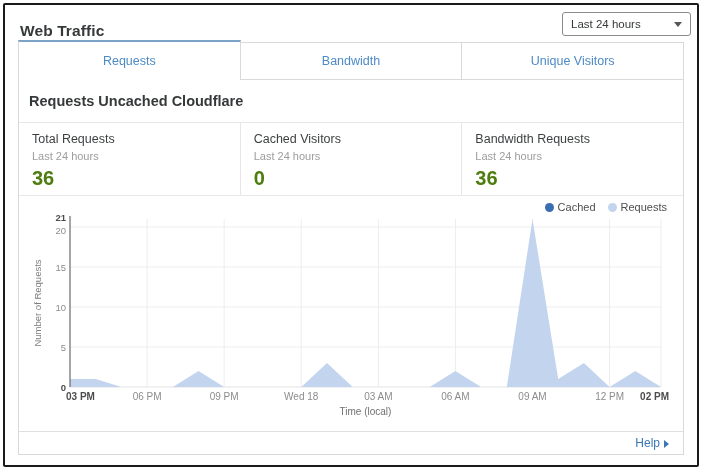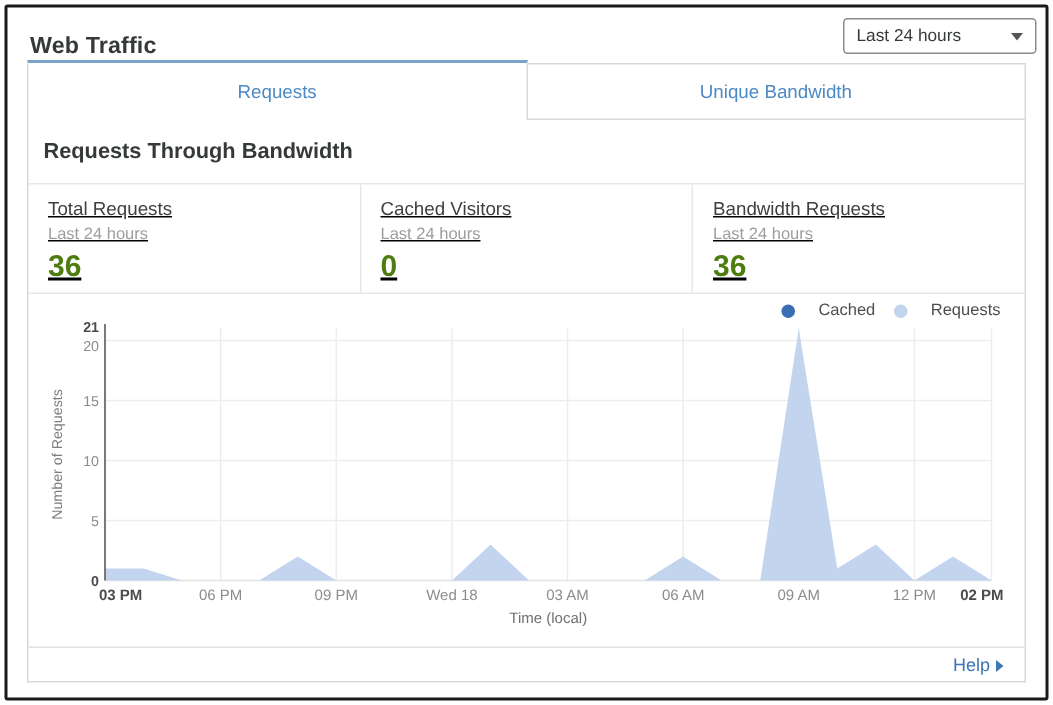--- a/index.html
+++ b/index.html
@@ -27,29 +27,29 @@
   .tab.inactive + .tab.inactive { border-left:1px solid #d9d9d9; }
   .tab:last-child { border-right:1px solid #d9d9d9; }
 
   
   .panel { position:absolute; left:13px; top:75px; width:666px; height:375px;
            border-left:1px solid #d9d9d9; border-right:1px solid #d9d9d9; border-bottom:1px solid #d9d9d9;
            background:#fff; }
   .section-heading { position:absolute; top:13px; left:10px; font-size:14.5px; font-weight:700; color:#36393a; }
 
   .stats-row { position:absolute; top:42px; left:0; width:100%; height:74px;
-               border-top:1px solid #e7e7e7; border-bottom:1px solid #e7e7e7; display:flex;text-decoration:underline; }
+               border-top:1px solid #e7e7e7; border-bottom:1px solid #e7e7e7; display:flex; }
   .stat { flex:1; padding:9px 10px 0 13px; }
   .stat + .stat { border-left:1px solid #e7e7e7; }
   .stat-label { font-size:12.5px; color:#3d3f40; }
   .stat-sub { font-size:11px; color:#9d9d9d; margin-top:4px; }
   .stat-value { font-size:20px; font-weight:700; color:#4d7c0f; margin-top:5px; }
 
   .legend { position:absolute; top:121px; right:16px; display:flex; gap:12px; align-items:center; }
-  .legend-item { display:flex; align-items:center; gap:16px; }
+  .legend-item { display:flex; align-items:center; gap:4px; }
   .legend-dot { width:9px; height:9px; border-radius:50%; }
   .legend-label { font-size:11px; color:#4e4e4e; }
 
   .chart-wrap { position:absolute; top:130px; left:0; width:666px; height:215px; }
   svg text { font-family:"Liberation Sans", sans-serif; }
 
   .panel-footer { position:absolute; bottom:0; left:0; width:100%; height:23px;
                   border-top:1px solid #e0e0e0; display:flex; align-items:center; justify-content:flex-end;
                   padding-right:14px; }
   .help-link { display:flex; align-items:center; gap:4px; cursor:pointer; }
@@ -69,27 +69,30 @@
   <div class="range-select">
     <span class="val">Last 24 hours</span>
     <span class="caret-down"></span>
   </div>
 
   <div class="tabbar">
     <div class="tab active">
       <span>Requests</span>
     </div>
     <div class="tab inactive">
-      <span>Unique Bandwidth</span>
+      <span>Bandwidth</span>
+    </div>
+    <div class="tab inactive">
+      <span>Unique Visitors</span>
     </div>
   </div>
 
   <div class="panel">
 
-    <div class="section-heading">Requests Through Bandwidth</div>
+    <div class="section-heading">Requests Uncached Cloudflare</div>
 
     <div class="stats-row">
       <div class="stat">
         <div class="stat-label">Total Requests</div>
         <div class="stat-sub">Last 24 hours</div>
         <div class="stat-value">36</div>
       </div>
       <div class="stat">
         <div class="stat-label">Cached Visitors</div>
         <div class="stat-sub">Last 24 hours</div>

